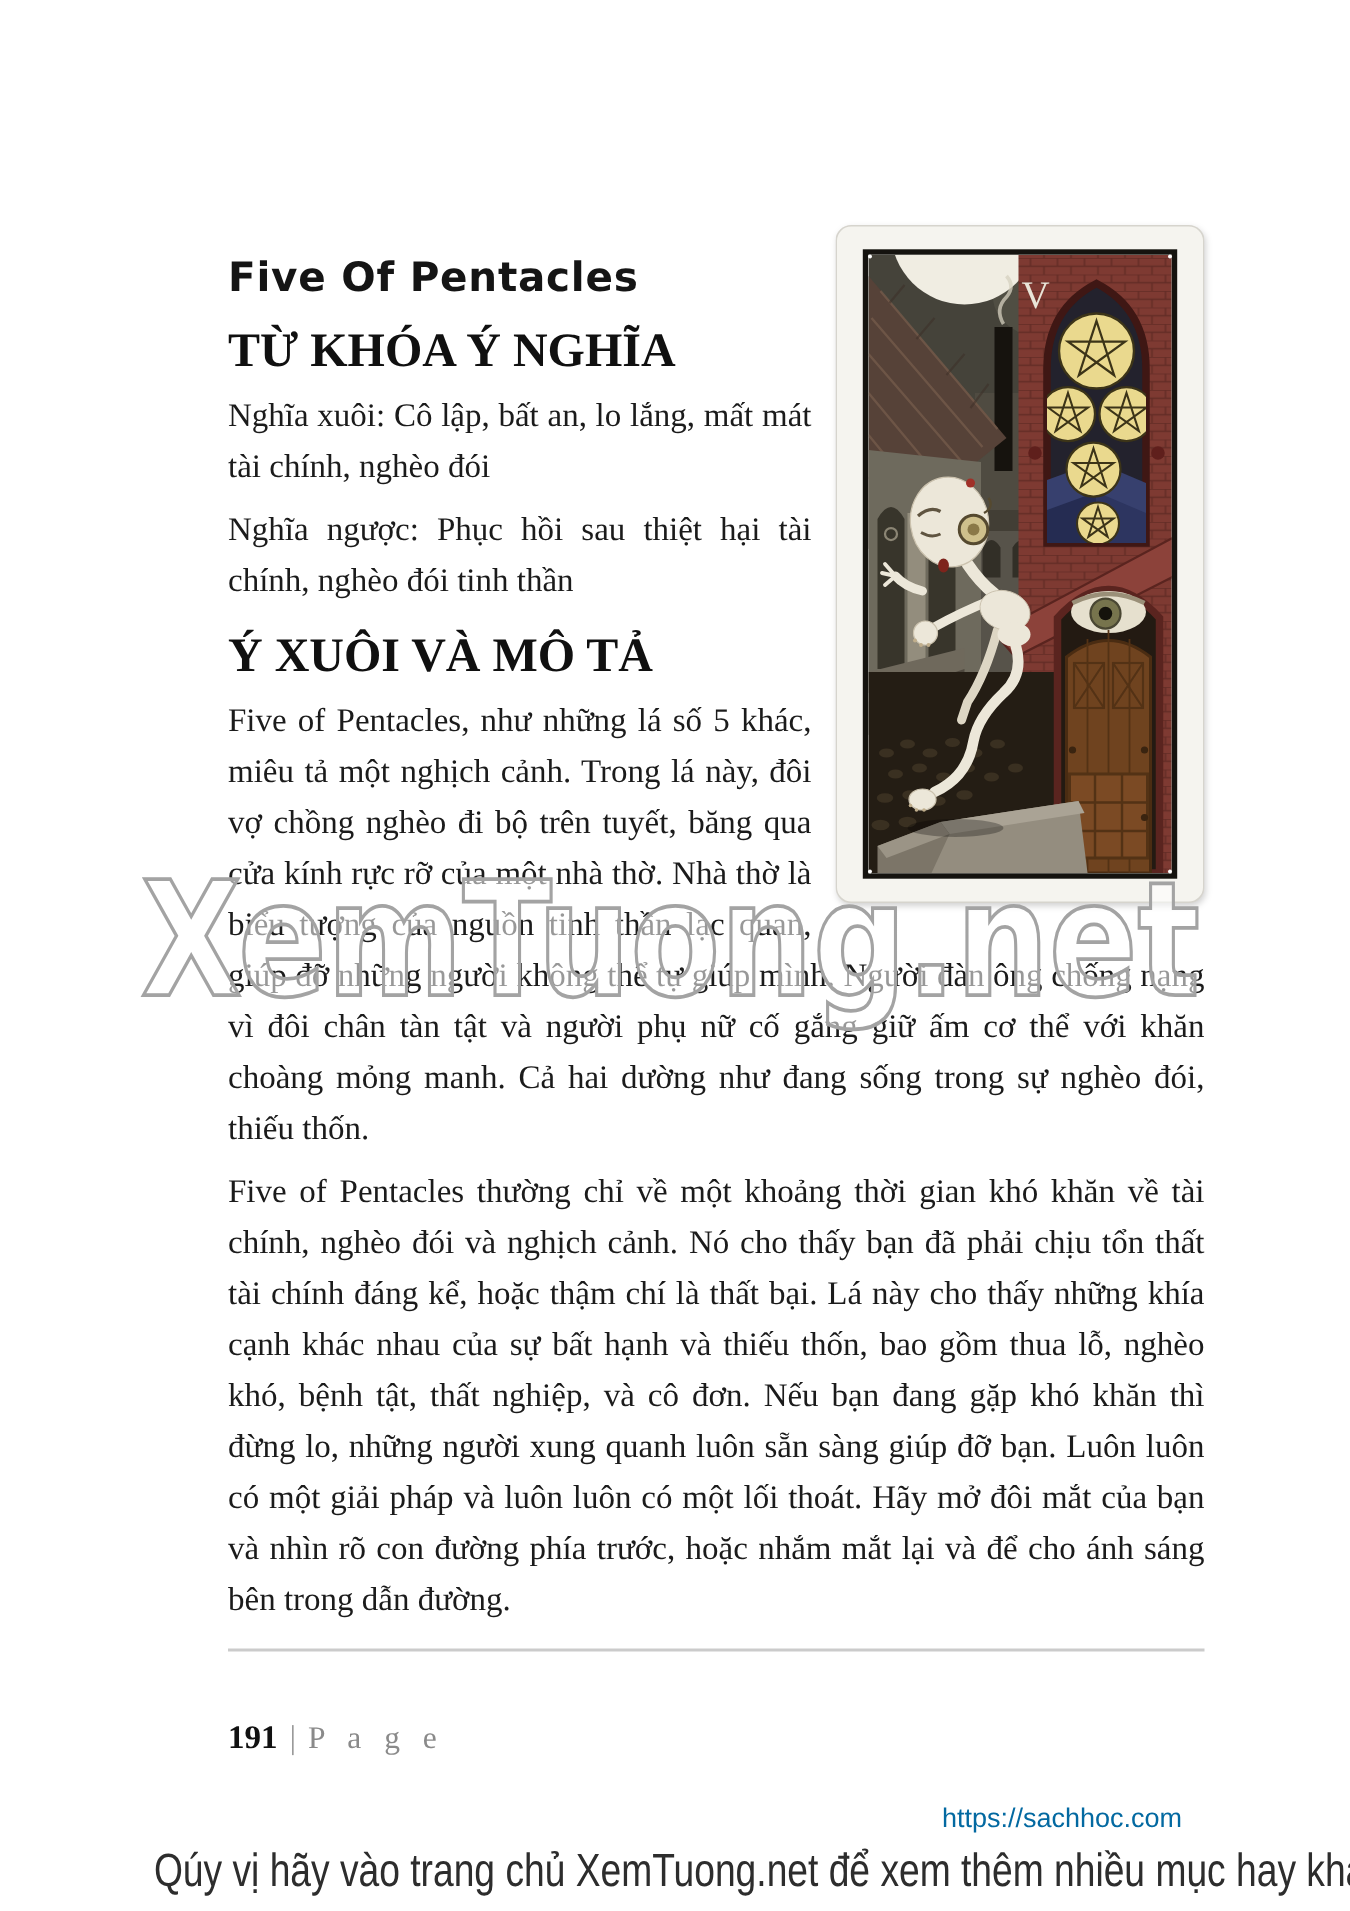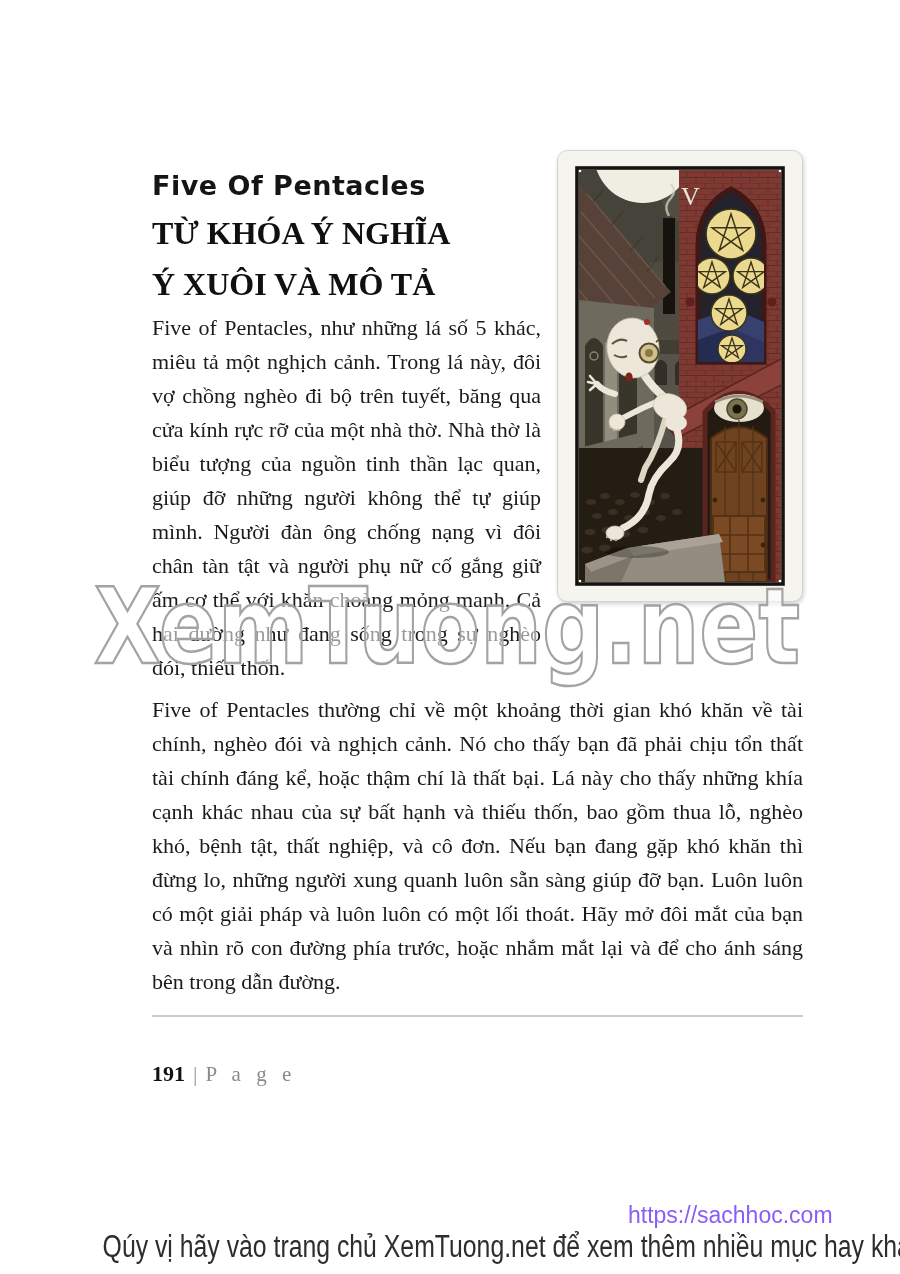--- a/index.html
+++ b/index.html
@@ -21,22 +21,22 @@
   .rule{border:none;border-top:2px solid #cbcbcb;margin:0 0 10px 0;}
   .pagenum-line{font-size:22px;margin-top:44px;}
   .pnum{font-weight:bold;color:#111;}
   .pbar{color:#9a9a9a;margin:0 8px;font-weight:normal;}
   .plabel{color:#8a8a8a;letter-spacing:5px;font-size:21px;}
 
   .watermark{position:absolute;left:88px;top:560px;width:724px;height:140px;
              pointer-events:none;z-index:6;}
 
   .footer-link{position:absolute;left:628px;top:1202px;z-index:7;
-               font-family:"Liberation Sans",sans-serif;font-size:23px;
-               color:#8b5cf6;text-decoration:none;cursor:pointer;}
+               font-family:"Liberation Sans",sans-serif;font-size:18px;
+               color:#0369a1;text-decoration:none;cursor:pointer;}
   .footer-note{position:absolute;left:0;top:1229px;width:900px;text-align:center;z-index:7;}
   .footer-note span{display:inline-block;transform:scaleX(.8);transform-origin:50% 50%;
                font-family:"Liberation Sans",sans-serif;font-size:31px;color:#2d2d2d;
                white-space:nowrap;}
 </style>
 </head>
 <body>
 
 <div class="content">
 
@@ -211,20 +211,22 @@
       <circle cx="23" cy="431" r="1.3" fill="#fff"></circle>
         <circle cx="223" cy="431" r="1.3" fill="#fff"></circle>
 
       <text x="124" y="55" font-family="Liberation Serif, serif" font-size="26" fill="#e9e5d8">V</text>
     </svg>
   </figure>
 
   <h1>Five Of Pentacles</h1>
 
   <h2>TỪ KHÓA Ý NGHĨA</h2>
+  <p>Nghĩa xuôi: Cô lập, bất an, lo lắng, mất mát tài chính, nghèo đói</p>
+  <p>Nghĩa ngược: Phục hồi sau thiệt hại tài chính, nghèo đói tinh thần</p>
 
   <h2>Ý XUÔI VÀ MÔ TẢ</h2>
   <p>Five of Pentacles, như những lá số 5 khác, miêu tả một nghịch cảnh. Trong lá này, đôi vợ chồng nghèo đi bộ trên tuyết, băng qua cửa kính rực rỡ của một nhà thờ. Nhà thờ là biểu tượng của nguồn tinh thần lạc quan, giúp đỡ những người không thể tự giúp mình. Người đàn ông chống nạng vì đôi chân tàn tật và người phụ nữ cố gắng giữ ấm cơ thể với khăn choàng mỏng manh. Cả hai dường như đang sống trong sự nghèo đói, thiếu thốn.</p>
 
   <p>Five of Pentacles thường chỉ về một khoảng thời gian khó khăn về tài chính, nghèo đói và nghịch cảnh. Nó cho thấy bạn đã phải chịu tổn thất tài chính đáng kể, hoặc thậm chí là thất bại. Lá này cho thấy những khía cạnh khác nhau của sự bất hạnh và thiếu thốn, bao gồm thua lỗ, nghèo khó, bệnh tật, thất nghiệp, và cô đơn. Nếu bạn đang gặp khó khăn thì đừng lo, những người xung quanh luôn sẵn sàng giúp đỡ bạn. Luôn luôn có một giải pháp và luôn luôn có một lối thoát. Hãy mở đôi mắt của bạn và nhìn rõ con đường phía trước, hoặc nhắm mắt lại và để cho ánh sáng bên trong dẫn đường.</p>
 
   <div class="pagefoot">
     <hr class="rule">
     <div class="pagenum-line">
       <span class="pnum">191</span><span class="pbar">|</span><span class="plabel">P a g e</span>

